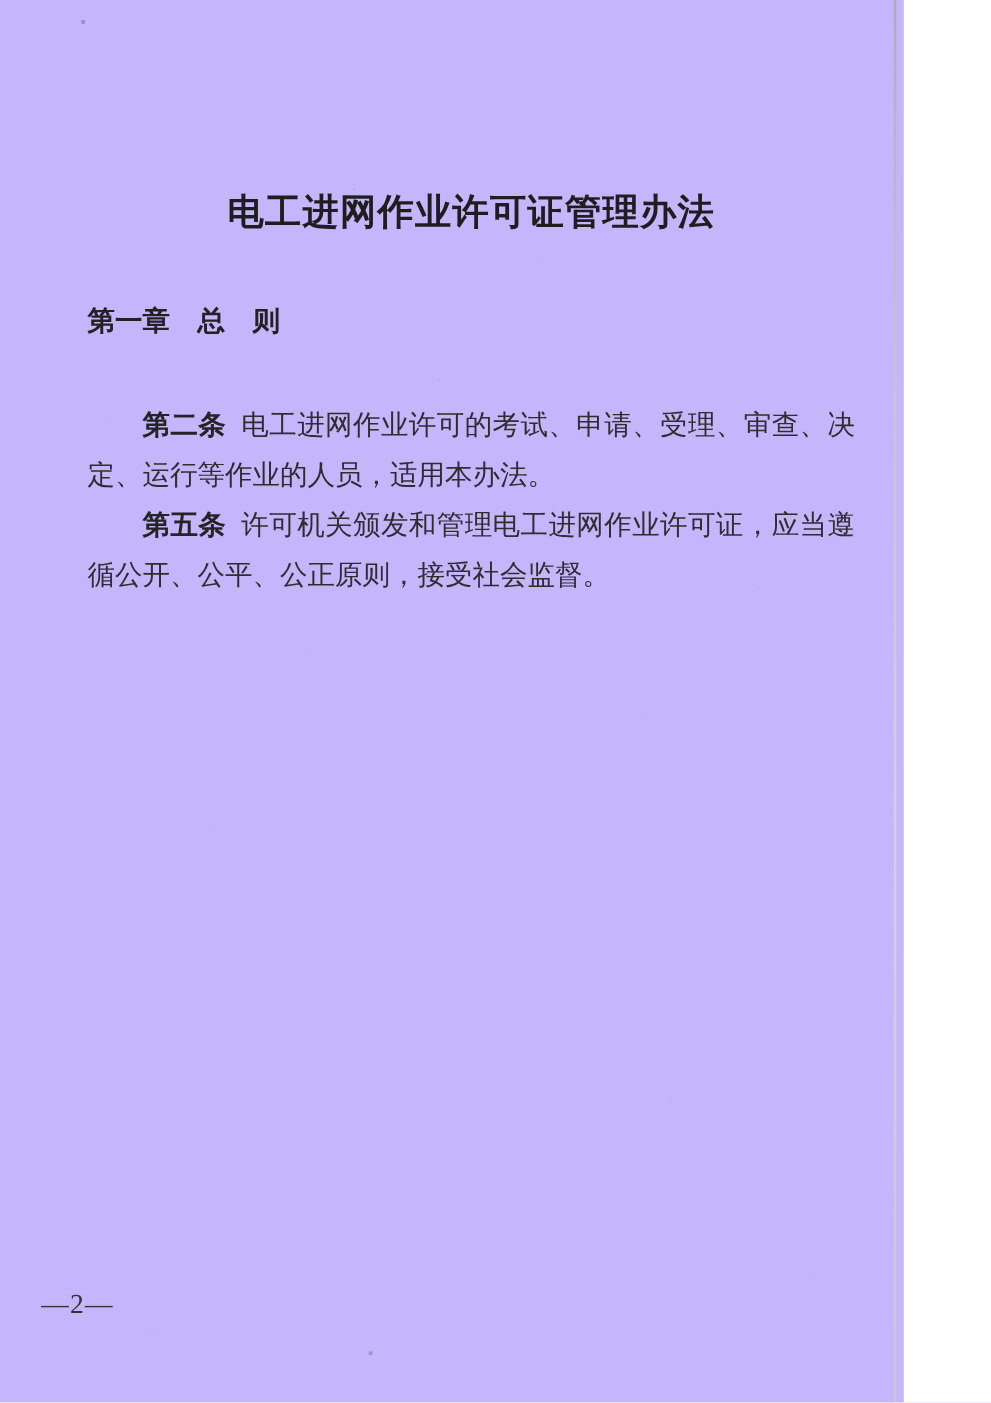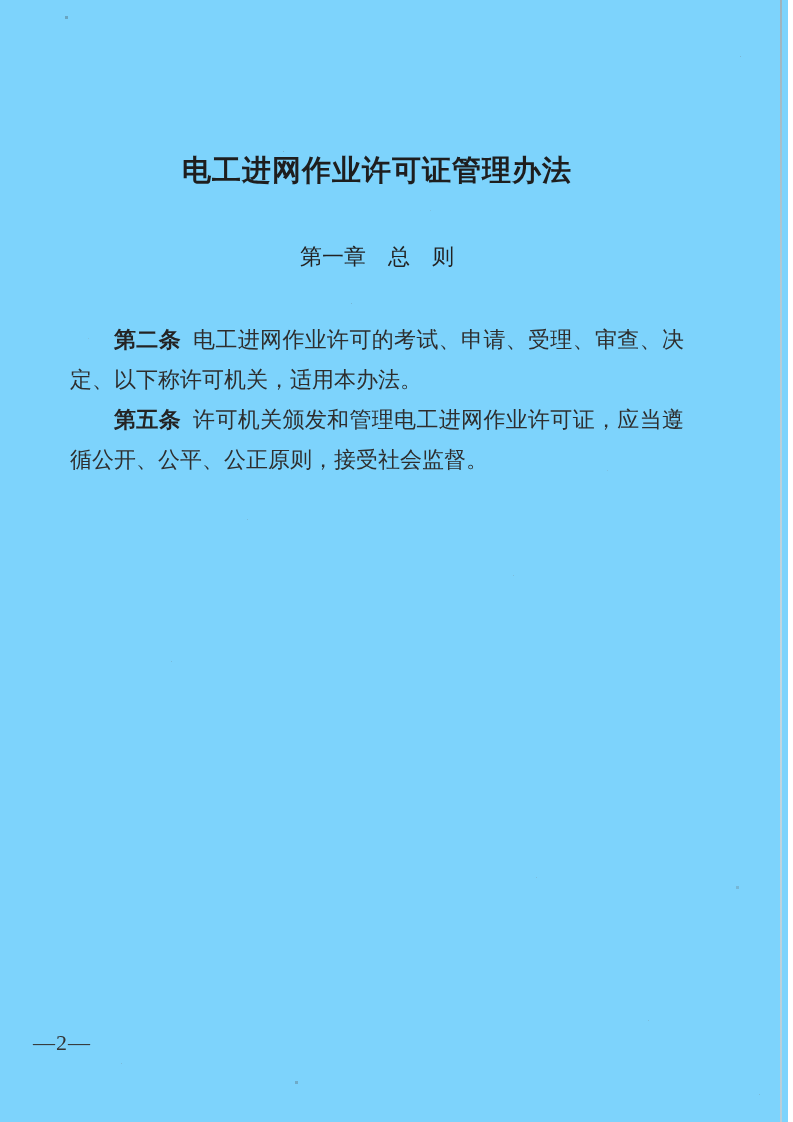--- a/index.html
+++ b/index.html
@@ -2,23 +2,23 @@
 <html lang="zh"><head>
 <meta charset="utf-8">
 <style>
   html, body {
     margin: 0;
     padding: 0;
     background: #ffffff;
   }
   .page {
     position: relative;
-    width: 788px;
+    width: 723px;
     height: 1122px;
-    background: #7dd3fc;
+    background: #c4b5fd;
     overflow: hidden;
     font-family: "Liberation Serif", "DejaVu Serif", serif;
     color: #2b2b2b;
   }
   .content {
     position: absolute;
     left: 70px;
     top: 0;
     width: 614px;
   }
@@ -27,24 +27,24 @@
     text-align: center;
     font-size: 29px;
     line-height: 40px;
     font-weight: 700;
     letter-spacing: 1px;
     color: #1e1e1e;
     font-family: "Liberation Sans", "DejaVu Sans", sans-serif;
   }
   .chapter-heading {
     margin-top: 52px;
-    text-align: center;
+    text-align: left;
     font-size: 22px;
     line-height: 30px;
-    font-weight: 400;
+    font-weight: 700;
     color: #222;
     font-family: "Liberation Sans", "DejaVu Sans", sans-serif;
   }
   .doc-body {
     margin-top: 48px;
     font-size: 22px;
     line-height: 40px;
     text-align: justify;
     color: #2e2e2e;
   }
@@ -111,21 +111,21 @@
 
   <div class="content">
 
     <h1 class="doc-title">电工进网作业许可证管理办法</h1>
 
     <div class="chapter-heading">第一章　总　则</div>
 
     <div class="doc-body">
 
 
-      <p><b class="art-label">第二条</b><span>电工进网作业许可的考试、申请、受理、审查、决定、以下称许可机关，适用本办法。</span></p>
+      <p><b class="art-label">第二条</b><span>电工进网作业许可的考试、申请、受理、审查、决定、运行等作业的人员，适用本办法。</span></p>
 
 
 
 
 
       <p><b class="art-label">第五条</b><span>许可机关颁发和管理电工进网作业许可证，应当遵循公开、公平、公正原则，接受社会监督。</span></p>
 
     </div>
   </div>
 

